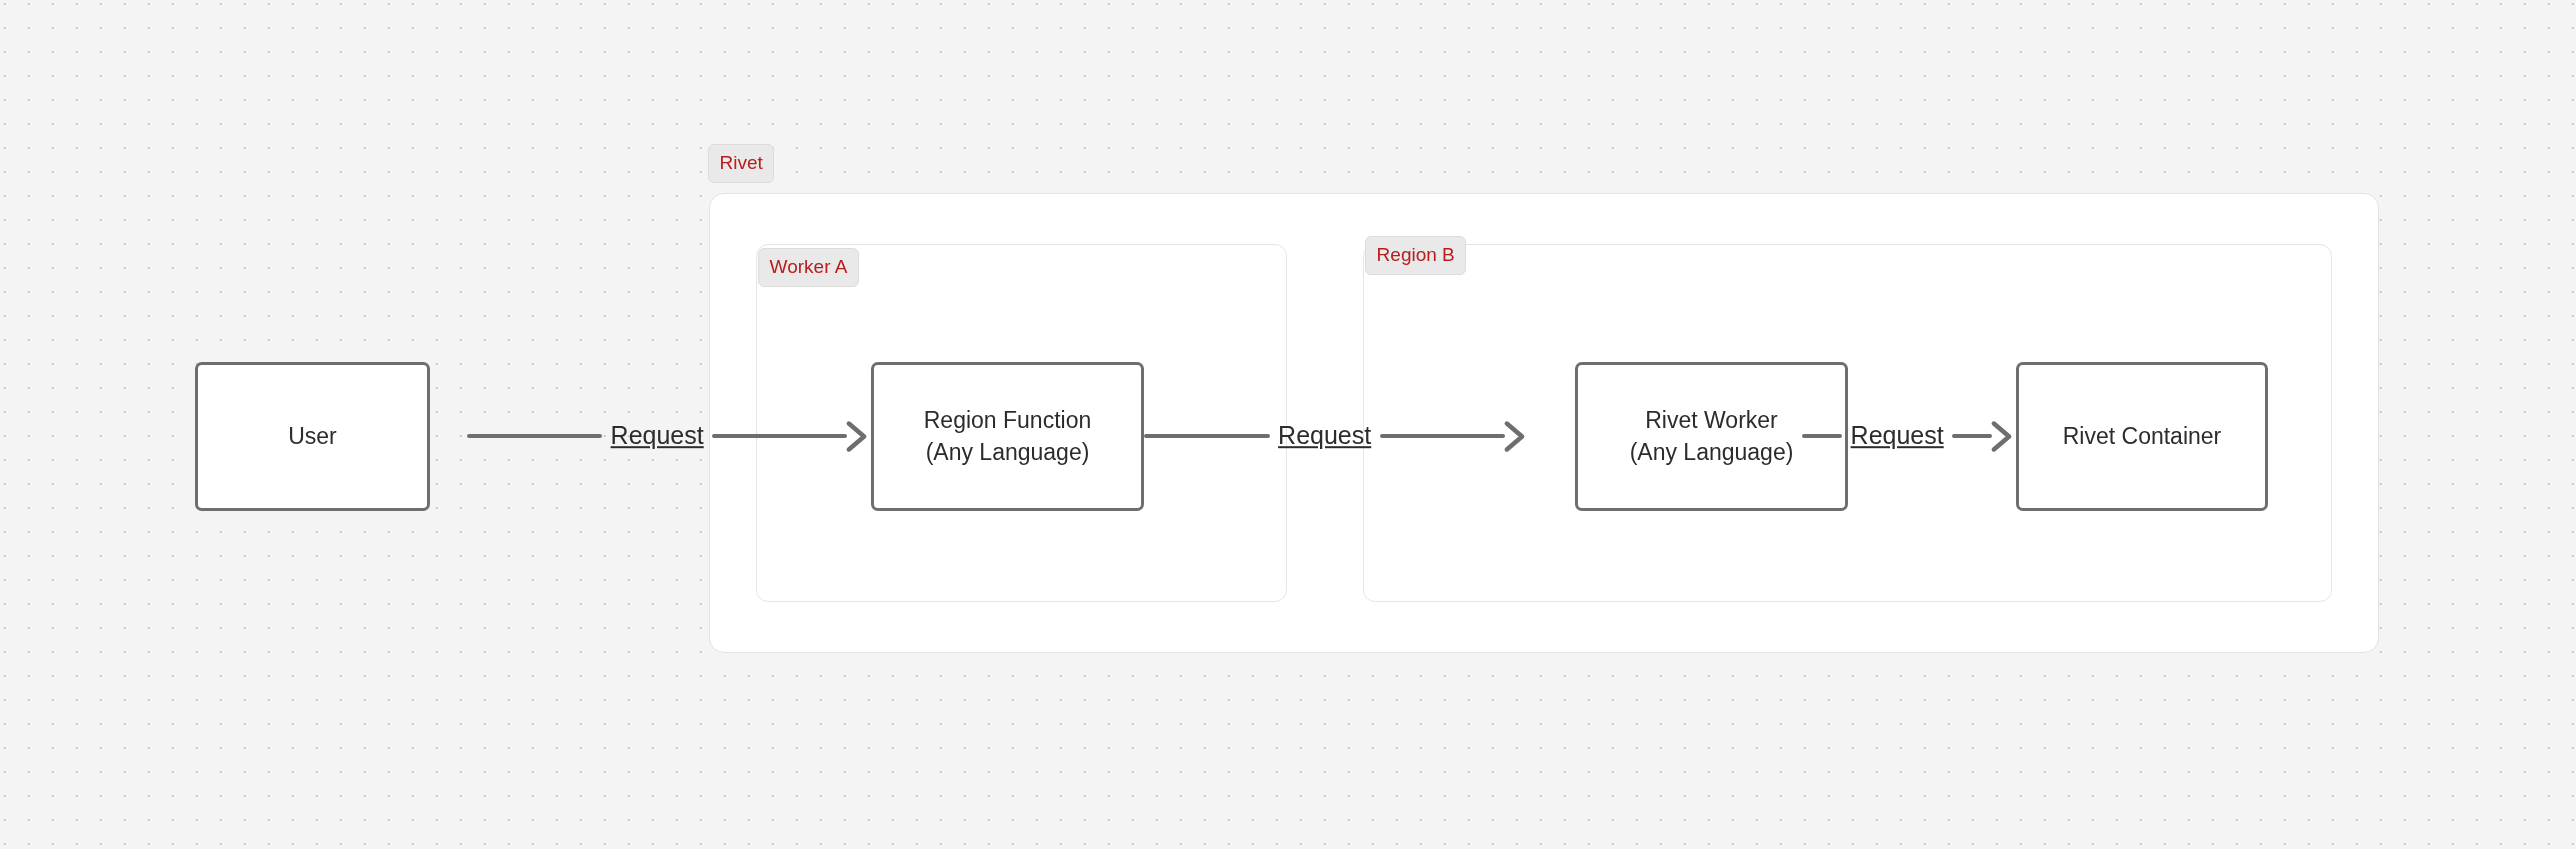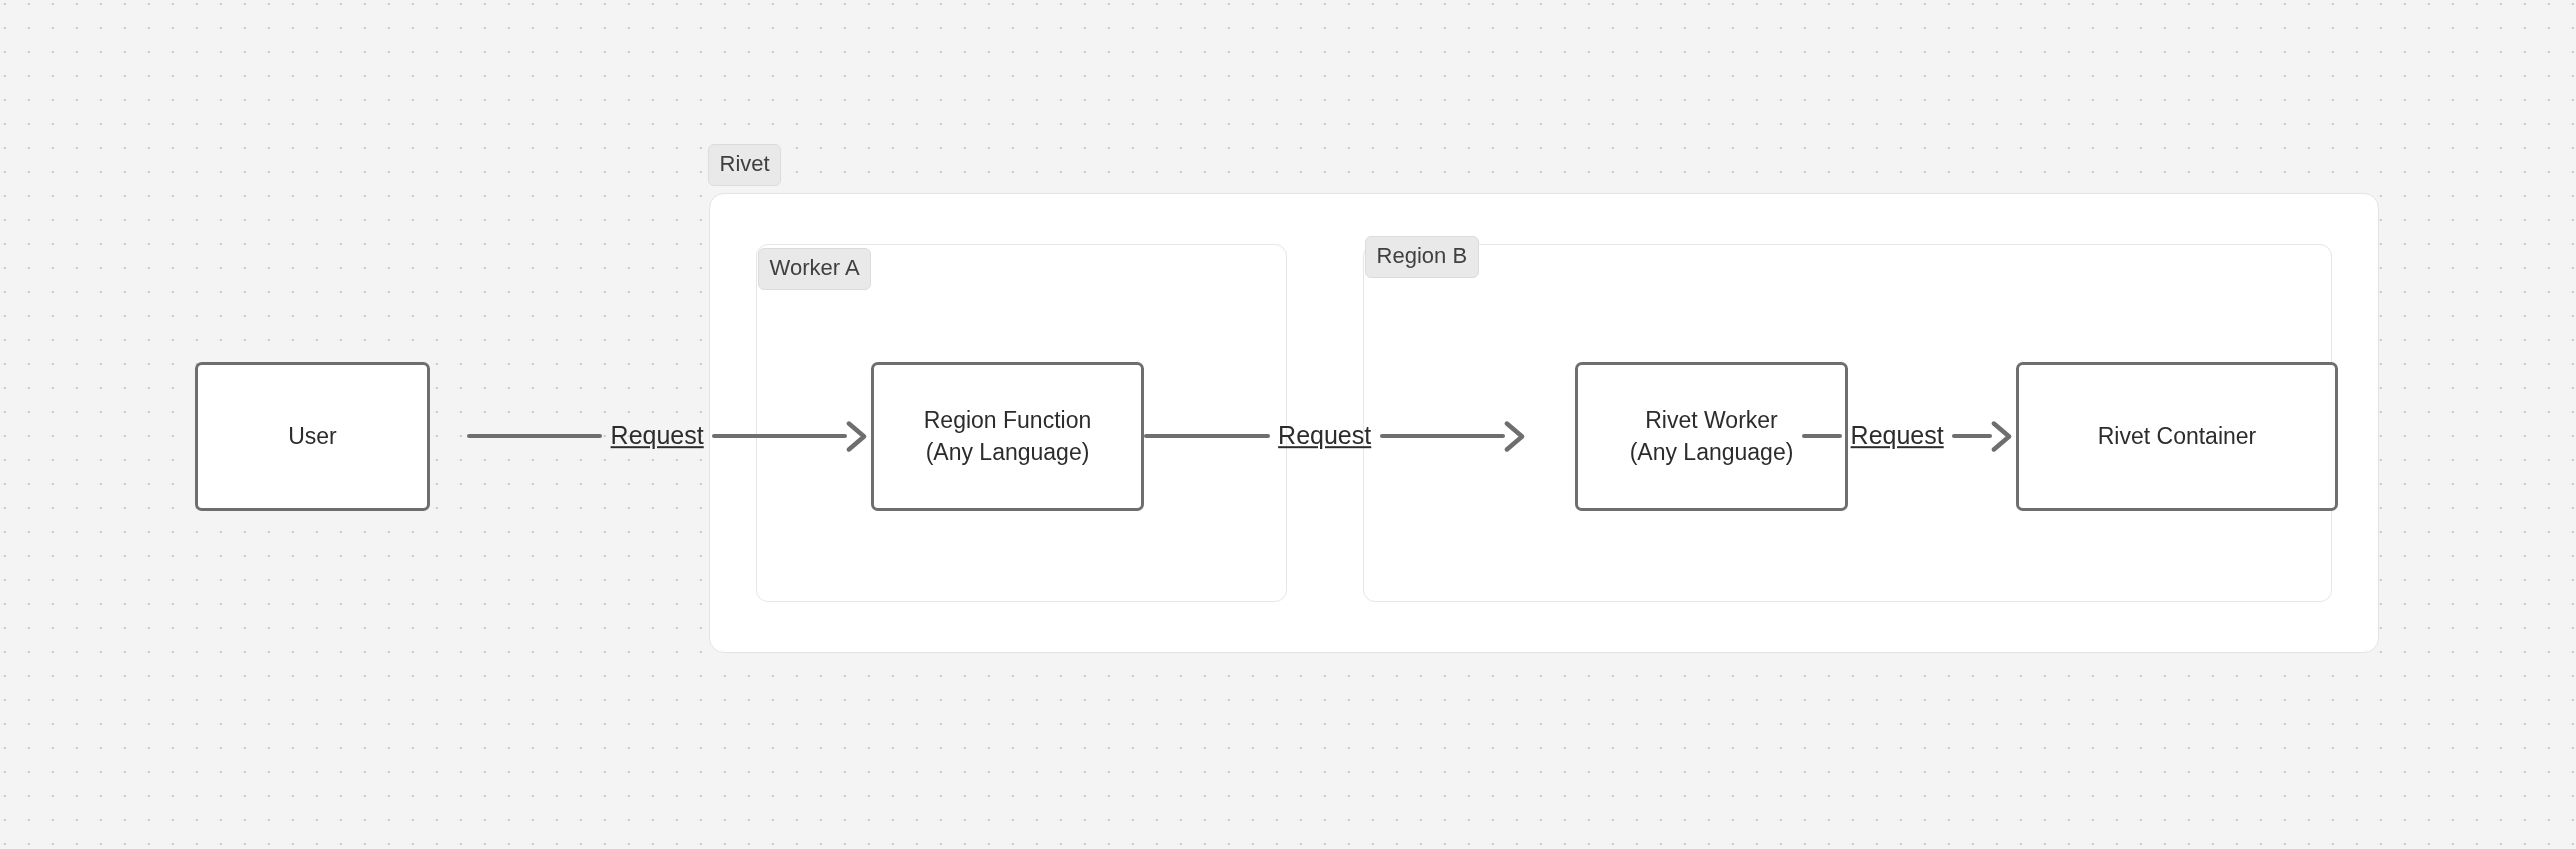--- a/index.html
+++ b/index.html
@@ -54,22 +54,22 @@
     border-radius: 12px;
     border-color: #e6e6e6;
   }
 
   
   .badge {
     position: absolute;
     background: #e9e9e9;
     border: 1.5px solid #dcdcdc;
     border-radius: 6px;
-    color: #404040;
-    font-size: 22px;
+    color: #b91c1c;
+    font-size: 19px;
     line-height: 1;
     padding: 8.3px 10.6px 10px 10.6px;
     box-sizing: border-box;
     white-space: nowrap;
   }
   .badge-rivet { left: 708px; top: 144px; }
   .badge-region-a { left: 758px; top: 248px; }
   .badge-region-b { left: 1365px; top: 236px; }
 
   
@@ -88,21 +88,21 @@
     color: #2c2c2c;
     font-size: 23px;
     line-height: 1.35;
     text-align: center;
   }
   .node .line2 { display: block; }
 
   .node-user      { left: 195px;  width: 235px; }
   .node-function  { left: 871px; width: 273px; }
   .node-worker    { left: 1529px; width: 273px; margin-left: 46px; }
-  .node-container { left: 2016px; width: 322px; }
+  .node-container { left: 2016px; width: 252px; }
 
   
   .edge {
     position: absolute;
     top: 436px;
     height: 0;
     display: flex;
     align-items: center;
     pointer-events: none;
   }

